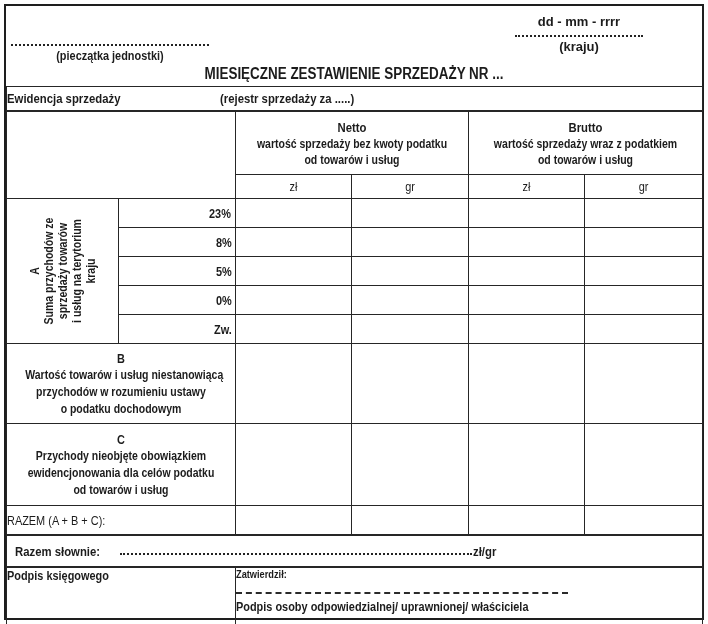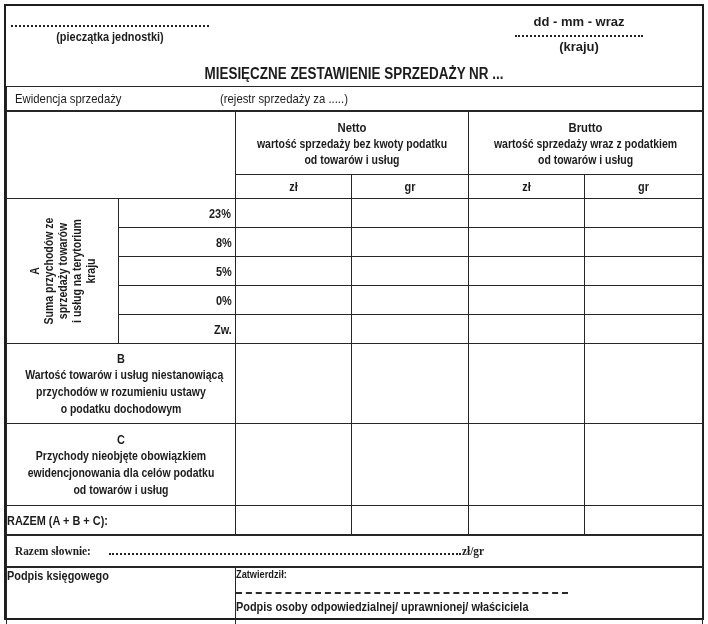--- a/index.html
+++ b/index.html
@@ -11,75 +11,75 @@
   .page{
     position:absolute;left:4px;top:4px;right:4px;bottom:4px;
     border:2px solid #1e1e1e;background:#fff;box-sizing:border-box;
   }
   
   .cx{display:inline-block;transform:scaleX(0.84);transform-origin:0 50%;white-space:nowrap;}
   .cxc{display:block;transform:scaleX(0.84);transform-origin:50% 50%;white-space:nowrap;text-align:center;}
 
   
   .hdr{position:relative;height:80px;}
-  .stamp{position:absolute;left:4px;top:19px;width:200px;text-align:center;}
+  .stamp{position:absolute;left:4px;top:38px;width:200px;text-align:center;}
   .dotline{border-bottom:2px dotted #222;height:0;}
   .stamp .dotline{width:198px;margin:0 auto 2px auto;}
   .cap{font-size:13px;font-weight:bold;}
   .dateblk{position:absolute;right:56px;top:8px;width:134px;text-align:center;}
   .datefmt{font-size:13px;font-weight:bold;margin-bottom:6px;}
   .dateblk .dotline{width:128px;margin:0 auto 2px auto;}
   .title{position:absolute;left:0;right:0;bottom:3px;text-align:center;font-size:16px;font-weight:bold;}
 
   
   table.frm{border-collapse:collapse;table-layout:fixed;width:696px;}
   table.frm td{border:1px solid #262626;padding:0;vertical-align:middle;font-size:13px;overflow:visible;}
   tr.ewid td{height:23px;border-bottom-width:2px;}
-  .ewid-inner{display:flex;padding-left:8px;font-size:13.5px;font-weight:normal;}
+  .ewid-inner{display:flex;padding-left:0;font-size:13.5px;font-weight:bold;}
   .ewid-right{margin-left:78px;}
   td.hdrcell{height:62px;text-align:center;margin-top:12px;}
   .colhead{font-size:13.5px;font-weight:bold;line-height:17px;}
   .colsub{font-size:12.5px;font-weight:bold;line-height:16px;}
-  tr.units td{height:23px;text-align:center;font-weight:bold;font-size:13px;}
+  tr.units td{height:23px;text-align:center;font-weight:normal;font-size:13px;}
   tr.rate td{height:28px;}
   td.ratelbl{padding-left:9px;font-size:14px;font-weight:bold;text-align:right;}
   td.rotcell{position:relative;}
   .rotwrap{
     position:absolute;left:50%;top:50%;width:142px;
     transform:translate(-50%,-50%) rotate(-90deg);
     text-align:center;font-size:12.5px;font-weight:bold;line-height:14px;
   }
   td.seccell{height:80px;text-align:center;}
   .seccode{font-size:13px;font-weight:bold;line-height:17px;}
   .secline{font-size:12.5px;font-weight:bold;line-height:17px;}
   tr.razem td{height:28px;border-bottom-width:2px;}
-  td.razemlbl{padding-left:8px;font-size:14px;font-weight:bold;margin-top:40px;}
+  td.razemlbl{padding-left:8px;font-size:14px;font-weight:normal;margin-top:40px;}
   tr.slownie td{height:30px;border-bottom-width:2px;}
-  .slownie-inner{display:flex;align-items:center;padding-left:8px;font-size:13.5px;font-weight:bold;font-family:Liberation Serif, serif;}
+  .slownie-inner{display:flex;align-items:center;padding-left:8px;font-size:13.5px;font-weight:bold;}
   .leader{width:352px;border-bottom:2px dotted #222;height:0;margin:6px 0 0 4px;}
   .suffix{margin-left:1px;}
   tr.bottom td{height:61px;vertical-align:top;}
   .podpis{padding:4px 0 0 8px;font-size:13.5px;font-weight:bold;}
   .zatw{padding:4px 0 0 8px;}
   .zatw-label{font-size:11px;font-weight:bold;}
   .dashline{width:332px;border-bottom:2px dashed #2a2a2a;height:0;margin:12px 0 5px 0;}
   .zatw-cap{font-size:13px;font-weight:bold;}
 </style>
 </head>
 <body>
 
 <div class="page">
 
   <div class="hdr">
     <div class="stamp">
       <div class="dotline"></div>
       <div class="cap"><span class="cx" style="transform-origin:50% 50%;">(pieczątka jednostki)</span></div>
     </div>
     <div class="dateblk">
-      <div class="datefmt">dd - mm - wraz</div>
+      <div class="datefmt">dd - mm - rrrr</div>
       <div class="dotline"></div>
       <div class="cap">(kraju)</div>
     </div>
     <div class="title">
         <span class="cxc">MIESIĘCZNE ZESTAWIENIE SPRZEDAŻY NR ...</span>
       </div>
   </div>
 
   <table class="frm">
     <colgroup>

